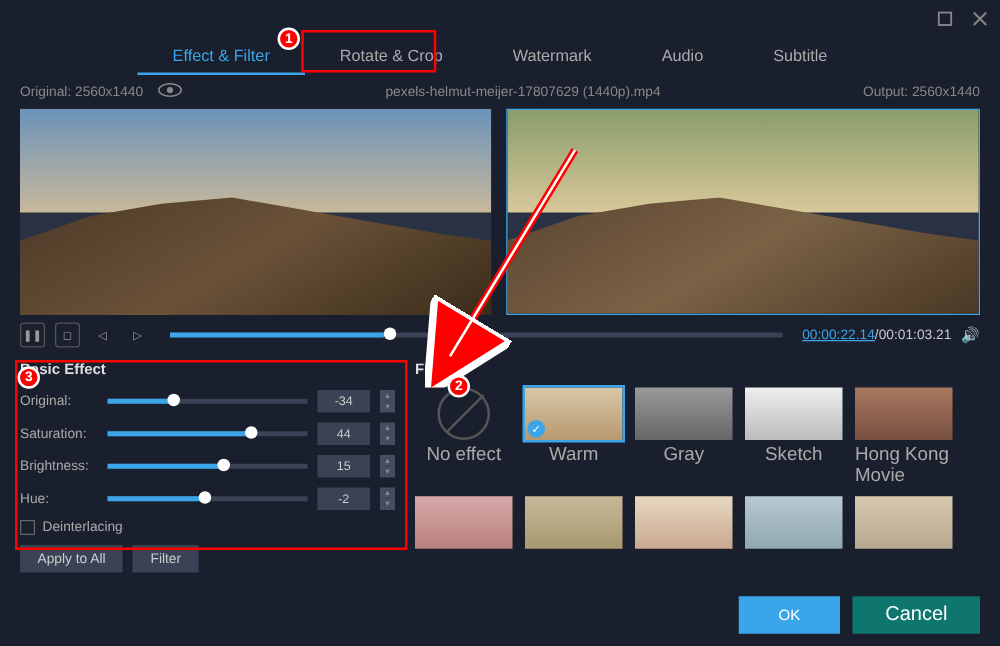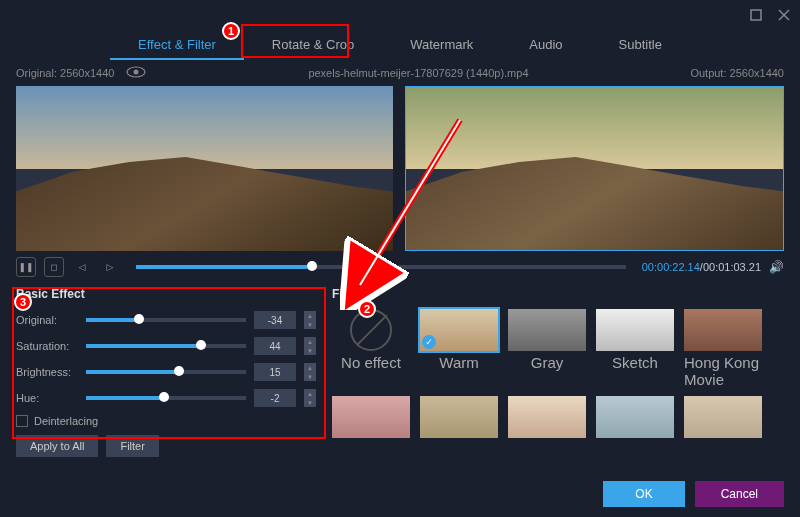--- a/index.html
+++ b/index.html
@@ -18,21 +18,21 @@
 .sky{position:absolute;top:0;left:0;right:0;height:50%;background:linear-gradient(#6a93b8,#c8b89a);}
 .sky.warm{background:linear-gradient(#8a9d6a,#d8c89a);}
 .mountain{position:absolute;bottom:0;left:0;right:0;height:60%;background:linear-gradient(150deg,#4a3826,#6a5238,#3a2c1a);clip-path:polygon(0 40%,15% 20%,30% 10%,45% 5%,60% 15%,75% 25%,90% 35%,100% 40%,100% 100%,0 100%);}
 .mountain.warm{background:linear-gradient(150deg,#5a4430,#7a6245,#4a3825);}
 .controls-row{display:flex;align-items:center;padding:6px 16px;gap:8px;}
 .ctrl-btn{width:20px;height:20px;border:1px solid #555;border-radius:3px;display:flex;align-items:center;justify-content:center;color:#999;font-size:9px;cursor:pointer;}
 .timeline{flex:1;height:4px;background:#3a4256;position:relative;margin:0 8px;}
 .timeline-fill{position:absolute;left:0;top:0;bottom:0;width:35%;background:#3aa5e8;}
 .timeline-handle{position:absolute;left:35%;top:-4px;width:10px;height:10px;background:#fff;border-radius:50%;}
 .time-display{font-size:11px;}
-.time-cur{color:#3aa5e8;}
+.time-cur{color:#3aa5e8;text-decoration:underline;}
 .vol-icon{color:#888;}
 .bottom-section{display:flex;padding:4px 16px 0;gap:16px;align-items:flex-start;}
 .effects-panel{width:300px;position:relative;}
 .effects-highlight{position:absolute;border:2px solid red;top:0;left:-4px;right:-10px;bottom:18px;pointer-events:none;z-index:5;}
 .panel-title{font-weight:bold;font-size:12px;margin-bottom:10px;color:#ddd;}
 .slider-row{display:flex;align-items:center;margin-bottom:8px;gap:8px;}
 .slider-label{width:62px;font-size:11px;color:#aaa;}
 .slider-track{flex:1;height:4px;background:#3a4256;position:relative;}
 .slider-fill{position:absolute;left:0;top:0;bottom:0;background:#3aa5e8;}
 .slider-handle{position:absolute;top:-4px;width:10px;height:10px;background:#fff;border-radius:50%;transform:translateX(-50%);}
@@ -48,21 +48,21 @@
 .filter-grid{display:flex;gap:10px;flex-wrap:wrap;}
 .filter-item{width:78px;display:flex;flex-direction:column;align-items:center;gap:3px;cursor:pointer;}
 .filter-thumb{width:78px;height:42px;background:#444;position:relative;overflow:hidden;}
 .filter-thumb.selected{outline:2px solid #3aa5e8;}
 .filter-label{font-size:15px;color:#aaa;}
 .no-effect-circle{width:42px;height:42px;border:2px solid #555;border-radius:50%;position:relative;margin:0 auto;}
 .no-effect-circle::after{content:"";position:absolute;width:2px;height:42px;background:#555;transform:rotate(45deg);left:19px;top:-2px;}
 .check-badge{position:absolute;bottom:2px;left:2px;width:14px;height:14px;background:#3aa5e8;border-radius:50%;display:flex;align-items:center;justify-content:center;color:#fff;font-size:9px;}
 .footer{position:absolute;bottom:10px;right:16px;display:flex;gap:10px;margin-left:28px;}
 .btn-primary{padding:6px 32px;background:#3aa5e8;color:#fff;border:none;font-size:12px;cursor:pointer;}
-.btn-cancel{padding:6px 26px;background:#701a75;color:#fff;border:none;font-size:12px;cursor:pointer;}
+.btn-cancel{padding:6px 26px;background:#0f766e;color:#fff;border:none;font-size:16px;cursor:pointer;}
 .annotation-badge{position:absolute;width:18px;height:18px;background:red;border:2px solid #fff;border-radius:50%;color:#fff;font-size:11px;font-weight:bold;display:flex;align-items:center;justify-content:center;z-index:10;}
 .arrow{position:absolute;z-index:8;pointer-events:none;}
 .th-warm{background:linear-gradient(#d8c8a8,#b89870);}
 .th-gray{background:linear-gradient(#999,#666);}
 .th-sketch{background:linear-gradient(#eee,#bbb);}
 .th-hk{background:linear-gradient(#a87860,#785040);}
 .th-r2a{background:linear-gradient(#d8a8a8,#b88080);}
 .th-r2b{background:linear-gradient(#c8b898,#a89870);}
 .th-r2c{background:linear-gradient(#e8d8c0,#c8a890);}
 .th-r2d{background:linear-gradient(#b8c8d0,#90a8b0);}

